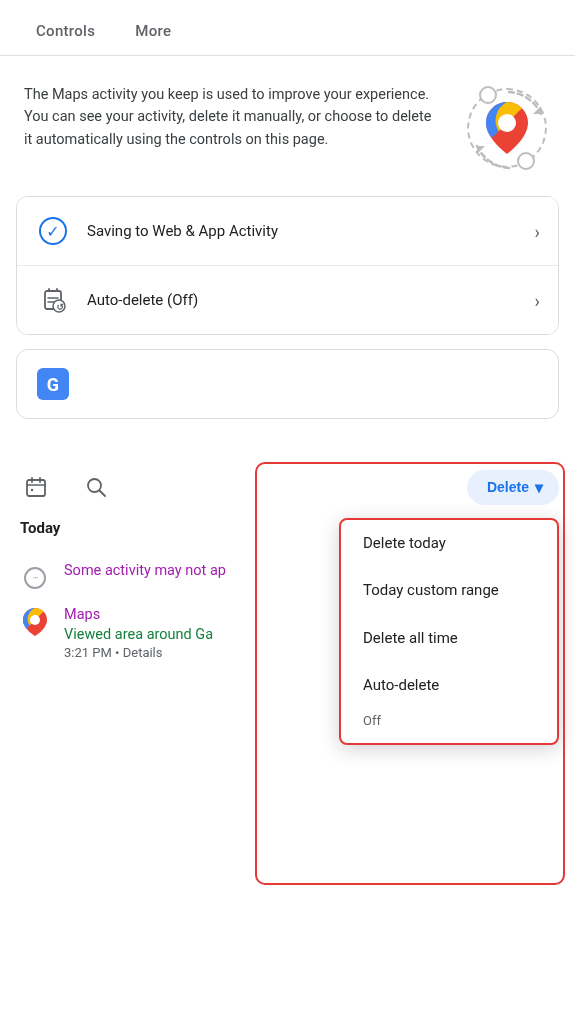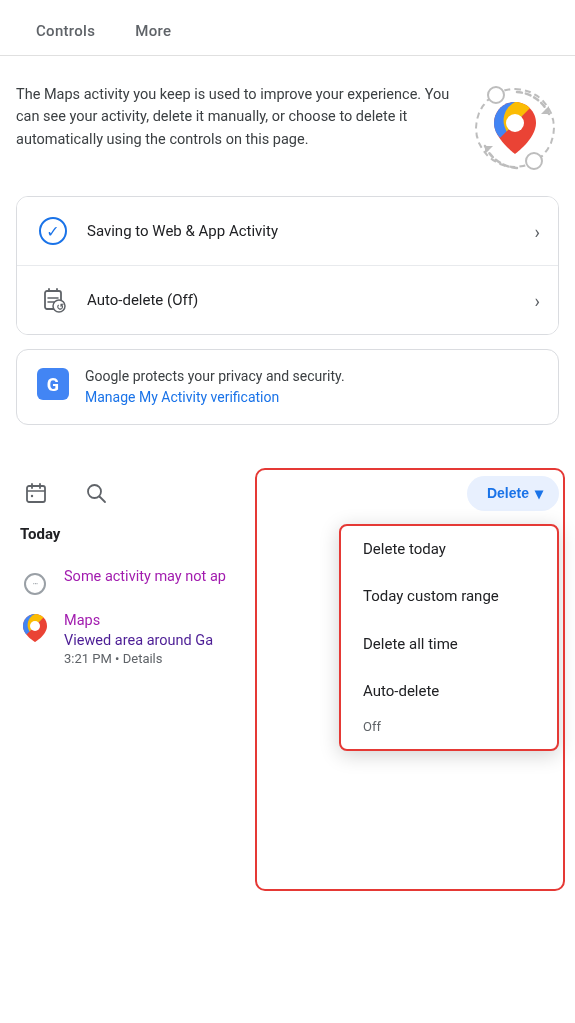--- a/index.html
+++ b/index.html
@@ -33,21 +33,21 @@
     }
     .tab.active {
       color: #1a73e8;
       border-bottom: 3px solid #1a73e8;
     }
 
     
     .hero {
       display: flex;
       align-items: flex-start;
-      padding: 28px 16px 24px;
+      padding: 28px 24px 24px;
       gap: 20px;
     }
     .hero-text {
       flex: 1;
       font-size: 14.5px;
       line-height: 1.55;
       color: #3c4043;
     }
     .hero-icon {
       width: 88px;
@@ -249,21 +249,21 @@
     }
     .activity-content {
       flex: 1;
     }
     .activity-title {
       font-size: 14.5px;
       color: #a21caf;
       line-height: 1.4;
     }
     .activity-link {
-      color: #4c1d95;
+      color: #15803d;
       font-size: 14.5px;
       cursor: pointer;
       text-decoration: none;
     }
     .activity-meta {
       font-size: 13px;
       color: #5f6368;
       margin-top: 2px;
     }
 
@@ -385,24 +385,20 @@
       </div>
       <span class="card-label">Auto-delete (Off)</span>
       <span class="card-chevron">›</span>
     </div>
   </div>
 
   <div class="privacy-card">
     <div class="privacy-icon">
       <div class="google-shield">G</div>
     </div>
-    <div class="privacy-text">
-      <span>Google protects your privacy and security.</span><br>
-      <a class="privacy-link">Manage My Activity verification</a>
-    </div>
   </div>
 </div>
 
 <div class="toolbar">
   <div class="toolbar-icon">
     <svg width="24" height="24" viewBox="0 0 24 24" fill="none" xmlns="http://www.w3.org/2000/svg">
       <rect x="3" y="5" width="18" height="16" rx="2" stroke="#5f6368" stroke-width="1.8" fill="none"></rect>
       <line x1="8" y1="3" x2="8" y2="7" stroke="#5f6368" stroke-width="1.8" stroke-linecap="round"></line>
       <line x1="16" y1="3" x2="16" y2="7" stroke="#5f6368" stroke-width="1.8" stroke-linecap="round"></line>
       <line x1="3" y1="10" x2="21" y2="10" stroke="#5f6368" stroke-width="1.5"></line>

